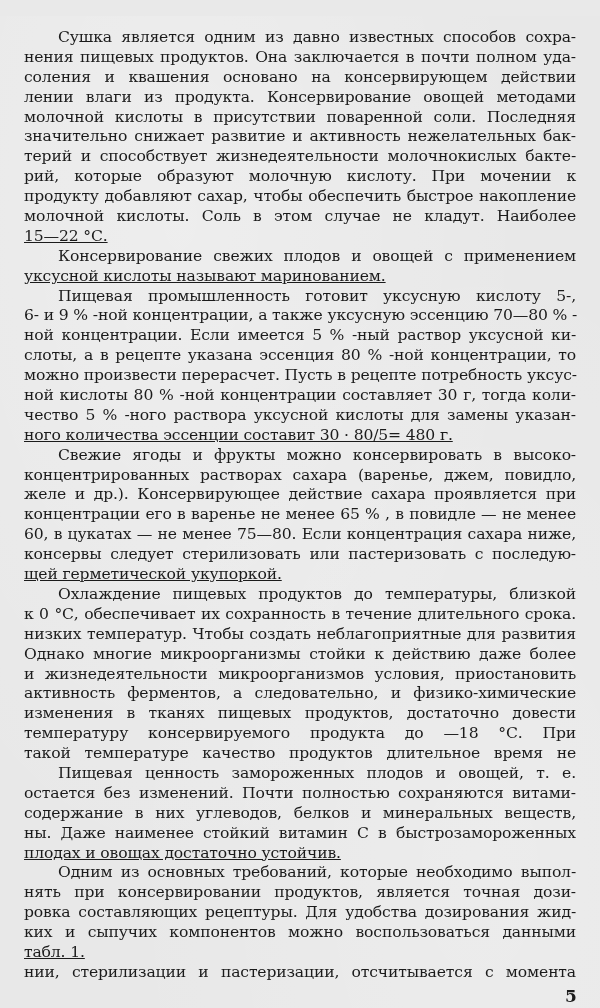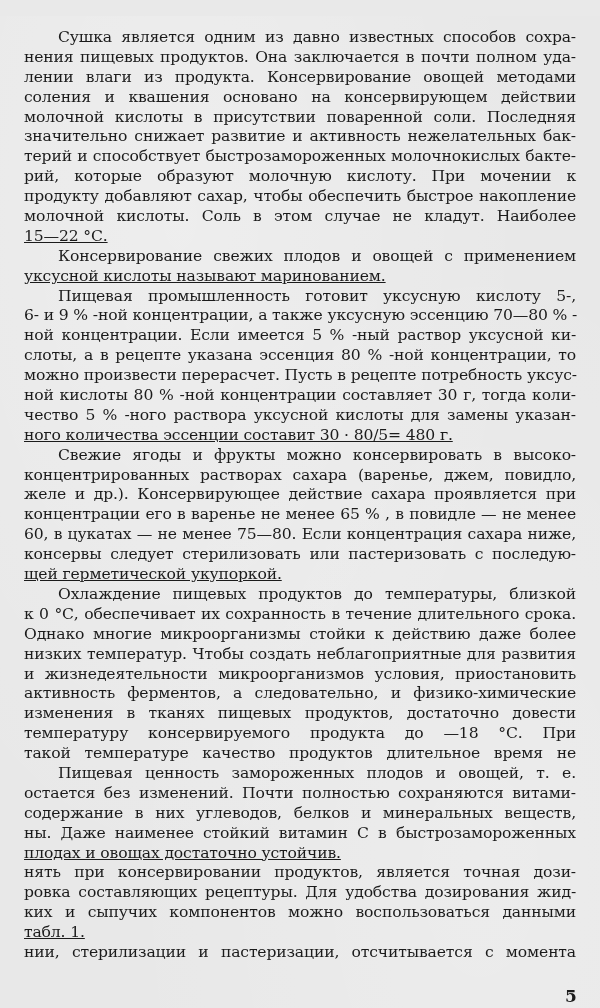--- a/index.html
+++ b/index.html
@@ -61,25 +61,25 @@
   </style>
 </head>
 <body>
 
 <div class="page">
   <div class="text-block">
 
     <div>
       <span class="line indent">Сушка является одним из давно известных способов сохра-</span>
       <span class="line">нения пищевых продуктов. Она заключается в почти полном уда-</span>
+      <span class="line">соления и квашения основано на консервирующем действии</span>
       <span class="line">лении влаги из продукта. Консервирование овощей методами</span>
-      <span class="line">соления и квашения основано на консервирующем действии</span>
       <span class="line">молочной кислоты в присутствии поваренной соли. Последняя</span>
       <span class="line">значительно снижает развитие и активность нежелательных бак-</span>
-      <span class="line">терий и способствует быстрозамороженных молочнокислых бакте-</span>
+      <span class="line">терий и способствует жизнедеятельности молочнокислых бакте-</span>
       <span class="line">рий, которые образуют молочную кислоту. При мочении к</span>
       <span class="line">продукту добавляют сахар, чтобы обеспечить быстрое накопление</span>
       <span class="line">молочной кислоты. Соль в этом случае не кладут. Наиболее</span>
       <span class="line last">15—22 °С.</span>
     </div>
 
     <div>
       <span class="line indent">Консервирование свежих плодов и овощей с применением</span>
       <span class="line last">уксусной кислоты называют маринованием.</span>
     </div>
@@ -101,38 +101,39 @@
       <span class="line">желе и др.). Консервирующее действие сахара проявляется при</span>
       <span class="line">концентрации его в варенье не менее 65 % , в повидле — не менее</span>
       <span class="line">60, в цукатах — не менее 75—80. Если концентрация сахара ниже,</span>
       <span class="line">консервы следует стерилизовать или пастеризовать с последую-</span>
       <span class="line last">щей герметической укупоркой.</span>
     </div>
 
     <div>
       <span class="line indent">Охлаждение пищевых продуктов до температуры, близкой</span>
       <span class="line">к 0 °С, обеспечивает их сохранность в течение длительного срока.</span>
+      <span class="line">низких температур. Чтобы создать неблагоприятные для развития</span>
       <span class="line">Однако многие микроорганизмы стойки к действию даже более</span>
-      <span class="line">низких температур. Чтобы создать неблагоприятные для развития</span>
       <span class="line">и жизнедеятельности микроорганизмов условия, приостановить</span>
       <span class="line">активность ферментов, а следовательно, и физико-химические</span>
       <span class="line">изменения в тканях пищевых продуктов, достаточно довести</span>
       <span class="line">температуру консервируемого продукта до —18 °С. При</span>
       <span class="line">такой температуре качество продуктов длительное время не</span>
     </div>
 
     <div>
       <span class="line indent">Пищевая ценность замороженных плодов и овощей, т. е.</span>
       <span class="line">остается без изменений. Почти полностью сохраняются витами-</span>
       <span class="line">содержание в них углеводов, белков и минеральных веществ,</span>
       <span class="line">ны. Даже наименее стойкий витамин С в быстрозамороженных</span>
       <span class="line last">плодах и овощах достаточно устойчив.</span>
     </div>
 
     <div>
+      <span class="line indent">Одним из основных требований, которые необходимо выпол-</span>
       <span class="line">нять при консервировании продуктов, является точная дози-</span>
       <span class="line">ровка составляющих рецептуры. Для удобства дозирования жид-</span>
       <span class="line">ких и сыпучих компонентов можно воспользоваться данными</span>
       <span class="line last">табл. 1.</span>
     </div>
 
     <div>
       <span class="line">нии, стерилизации и пастеризации, отсчитывается с момента</span>
 
     </div>

